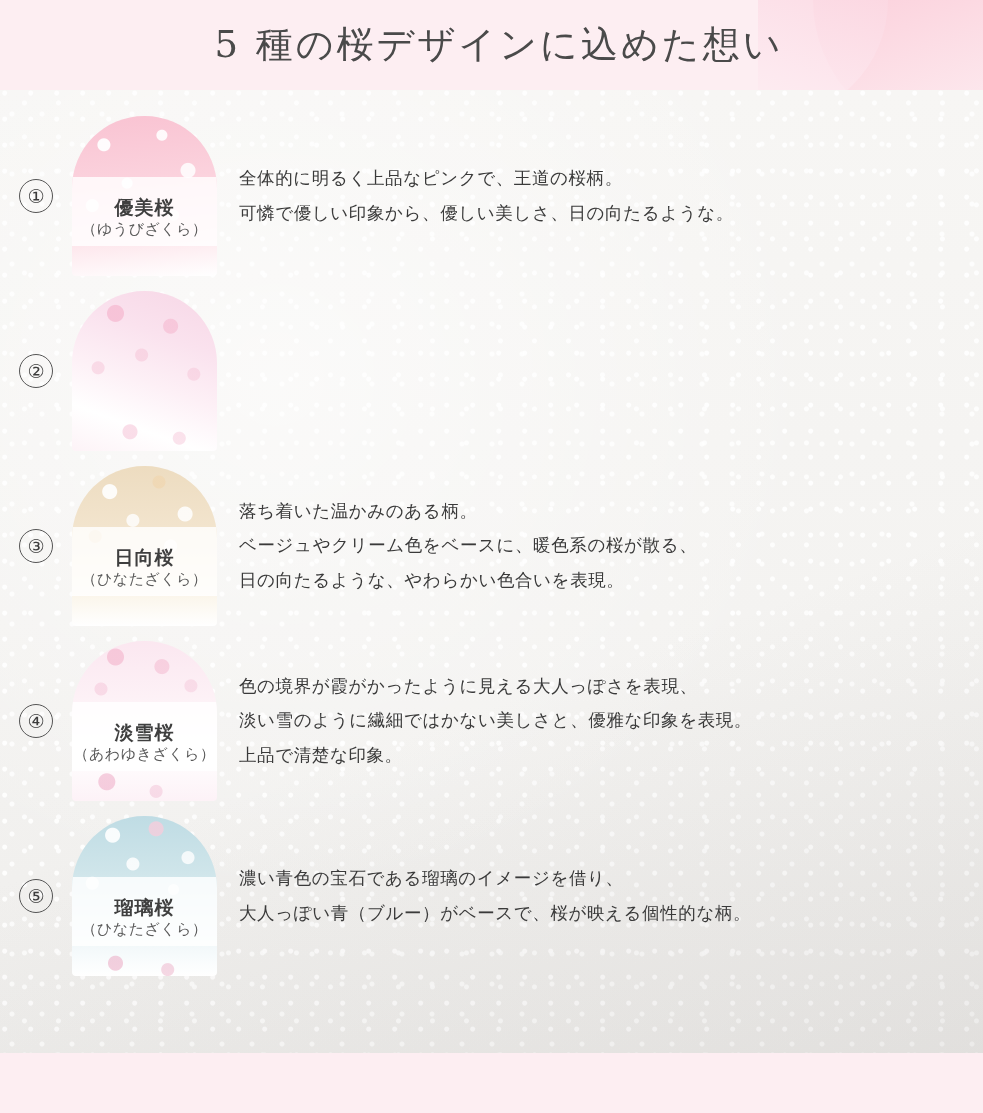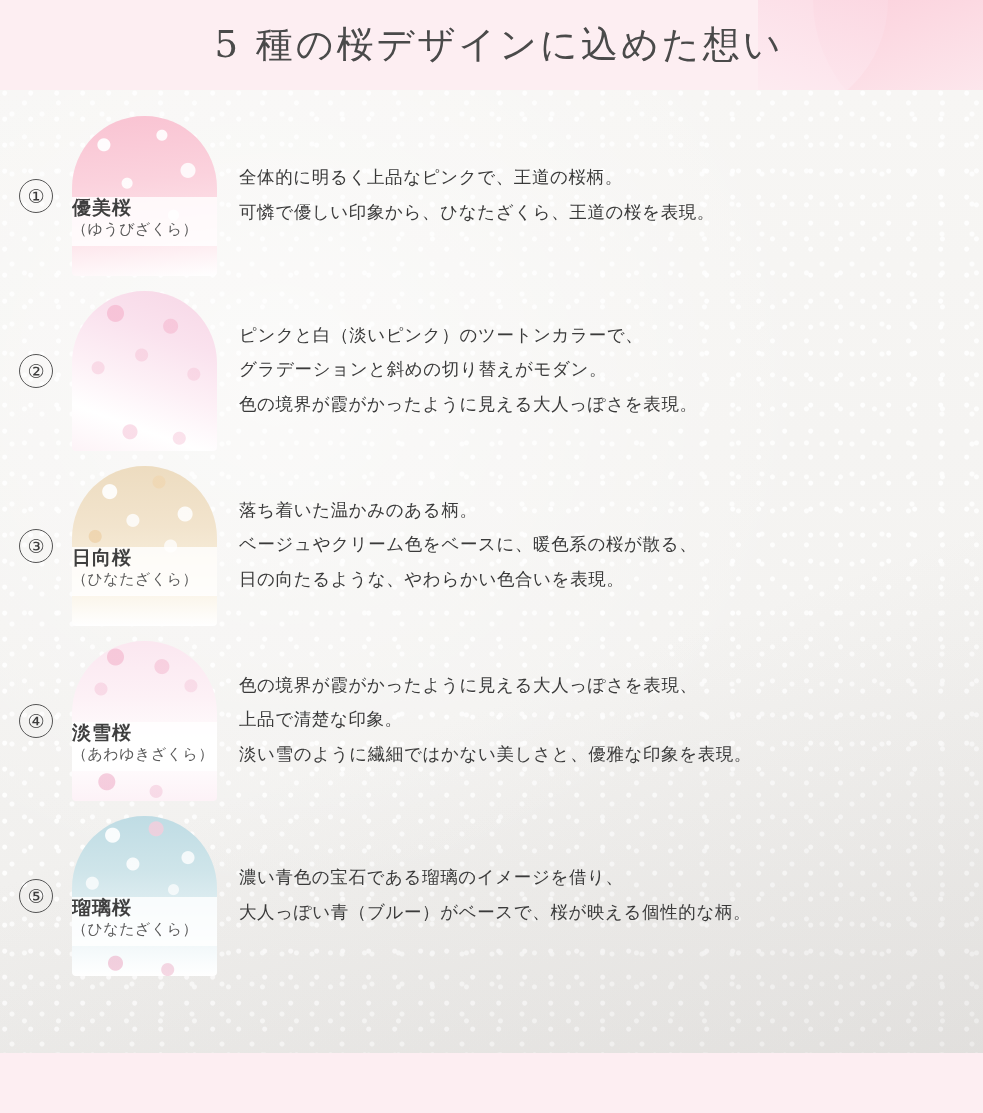--- a/index.html
+++ b/index.html
@@ -127,21 +127,22 @@
   }
   .swatch-petals {
     position: absolute;
     inset: 0;
   }
   .swatch-label {
     position: absolute;
     left: 0; right: 0;
     bottom: 30px;
     background: rgba(255,255,255,.82);
-    padding: 0 0 6px;
+    padding: 20px 0 6px;
+    text-align: center;
   }
   .swatch-name {
     font-size: 19px;
     color: #3f3f3f;
     letter-spacing: 1px;
     font-family: "DejaVu Serif", "Liberation Serif", serif;
     font-weight: 700;
     line-height: 1.15;
   }
   .swatch-kana {
@@ -152,21 +153,21 @@
     line-height: 1.4;
   }
 
   .desc {
     flex: 1;
     padding-right: 30px;
     font-size: 17.5px;
     line-height: 1.95;
     color: #3a3a3a;
     letter-spacing: .6px;
-    font-family: Liberation Mono, monospace;
+    font-family: Liberation Sans, sans-serif;
   }
   .desc p { margin: 0; }
 
   
   .sw-1 { background: linear-gradient(175deg, #f9c3d2 0%, #fbd2dd 40%, #fde4ea 72%, #ffffff 100%); }
   .sw-2 { background: linear-gradient(200deg, #f7d7e6 0%, #fae2ee 30%, #fdf0f6 55%, #ffffff 78%, #fdf3f7 100%); }
   .sw-3 { background: linear-gradient(180deg, #eddcc0 0%, #f2e4cd 38%, #f8efdd 68%, #ffffff 100%); }
   .sw-4 { background: linear-gradient(180deg, #fbe7f0 0%, #fdf1f6 35%, #ffffff 70%, #fdf2f7 100%); }
   .sw-5 { background: linear-gradient(180deg, #bfdce4 0%, #cfe5ea 35%, #e6f1f4 65%, #f7fbfc 88%, #ffffff 100%); }
 
@@ -238,35 +239,30 @@
       </div>
       <div class="swatch sw-1">
         <div class="swatch-petals p-a"></div>
         <div class="swatch-label">
           <div class="swatch-name">優美桜</div>
           <div class="swatch-kana">（ゆうびざくら）</div>
         </div>
       </div>
       <div class="desc">
         <p>全体的に明るく上品なピンクで、王道の桜柄。</p>
-        <p>可憐で優しい印象から、ひなたざくら、王道の桜を表現。</p>
+        <p>可憐で優しい印象から、優しい美しさ、日の向たるような。</p>
       </div>
     </div>
 
     <div class="row">
       <div class="num">
         <div class="num-circle">②</div>
       </div>
       <div class="swatch sw-2">
         <div class="swatch-petals p-b"></div>
-      </div>
-      <div class="desc">
-        <p>ピンクと白（淡いピンク）のツートンカラーで、</p>
-        <p>グラデーションと斜めの切り替えがモダン。</p>
-        <p>色の境界が霞がかったように見える大人っぽさを表現。</p>
       </div>
     </div>
 
     <div class="row">
       <div class="num">
         <div class="num-circle">③</div>
       </div>
       <div class="swatch sw-3">
         <div class="swatch-petals p-c"></div>
         <div class="swatch-label">
@@ -287,22 +283,22 @@
       </div>
       <div class="swatch sw-4">
         <div class="swatch-petals p-d"></div>
         <div class="swatch-label">
           <div class="swatch-name">淡雪桜</div>
           <div class="swatch-kana">（あわゆきざくら）</div>
         </div>
       </div>
       <div class="desc">
         <p>色の境界が霞がかったように見える大人っぽさを表現、</p>
+        <p>淡い雪のように繊細ではかない美しさと、優雅な印象を表現。</p>
         <p>上品で清楚な印象。</p>
-        <p>淡い雪のように繊細ではかない美しさと、優雅な印象を表現。</p>
       </div>
     </div>
 
     <div class="row">
       <div class="num">
         <div class="num-circle">⑤</div>
       </div>
       <div class="swatch sw-5">
         <div class="swatch-petals p-e"></div>
         <div class="swatch-label">

